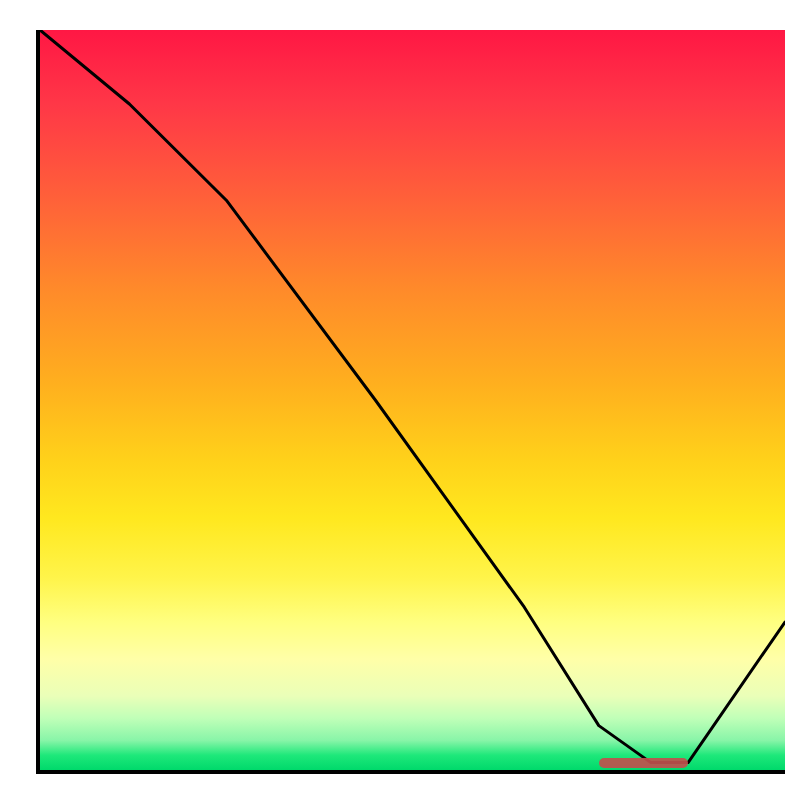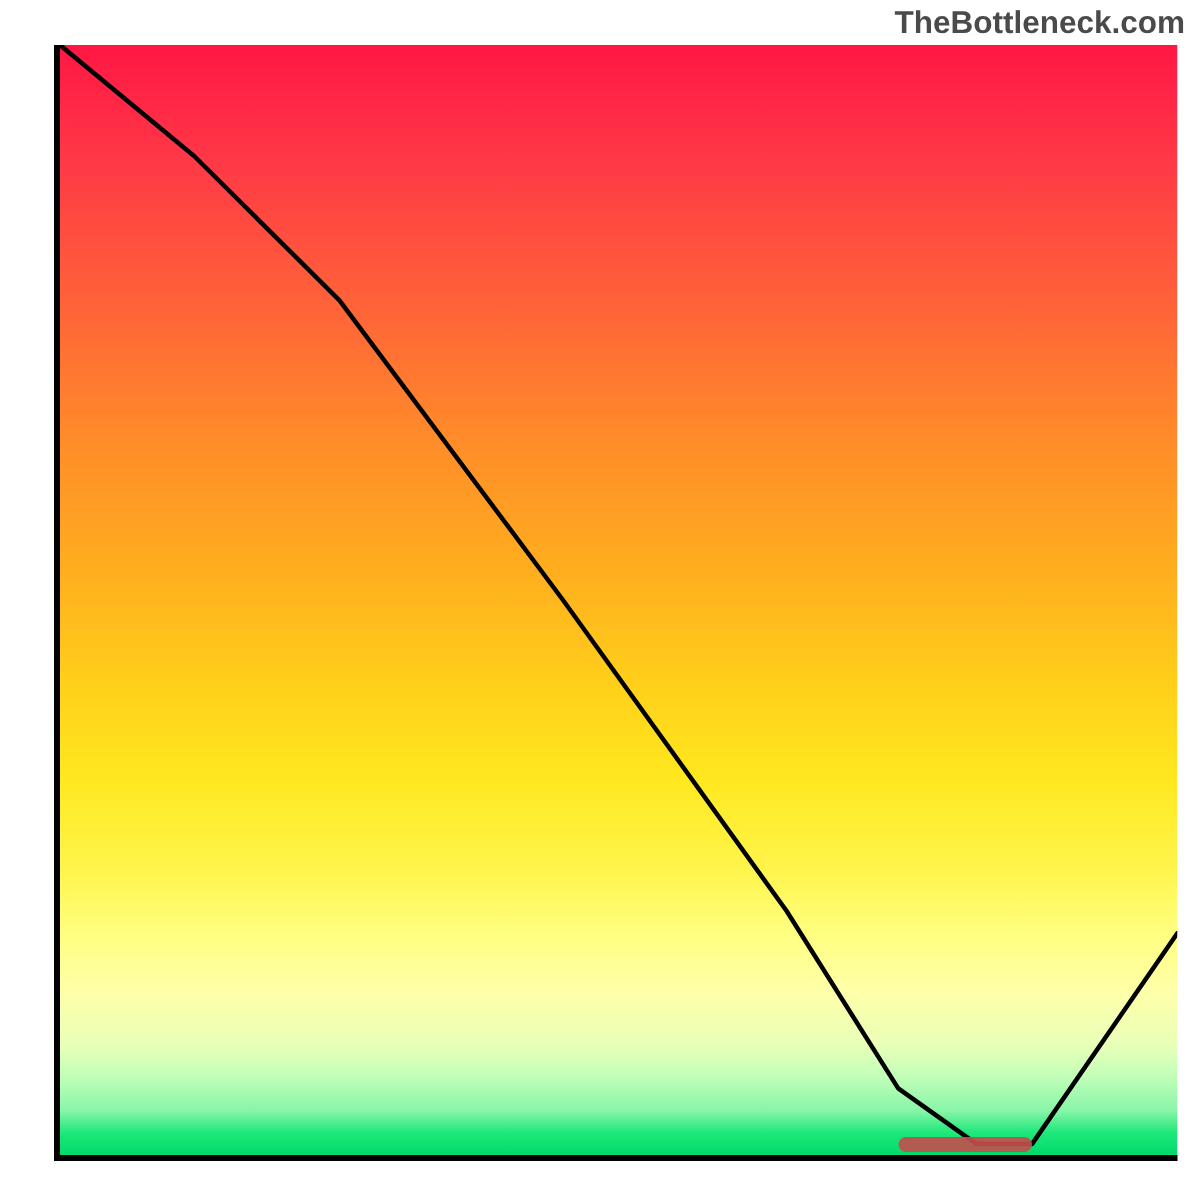--- a/index.html
+++ b/index.html
@@ -85,21 +85,20 @@
     height: 10px;
     border-radius: 5px;
     background: #c0504d;
     opacity: 0.92;
   }
 </style>
 </head>
 <body>
 <div class="container">
 
-  <div class="attribution">TheBottleneck.com</div>
 
   <div class="plot-area">
     <div class="gradient-bg"></div>
     <svg class="curve" viewBox="0 0 745 740" preserveAspectRatio="none">
       <path id="curve-path" fill="none" stroke="#000" stroke-width="3" stroke-linejoin="round" stroke-linecap="round" d="M 0.0 0.0 L 89.4 74.0 L 186.3 170.2 L 335.3 370.0 L 484.3 577.2 L 558.8 695.6 L 610.9 732.6 L 648.1 732.6 L 745.0 592.0"></path>
     </svg>
     <div id="marker" class="marker" style="left: 558.75px; width: 89.4px; top: 728px; background: rgb(192, 80, 77);"></div>
   </div>
 
   <div class="axis-line y-axis"></div>

